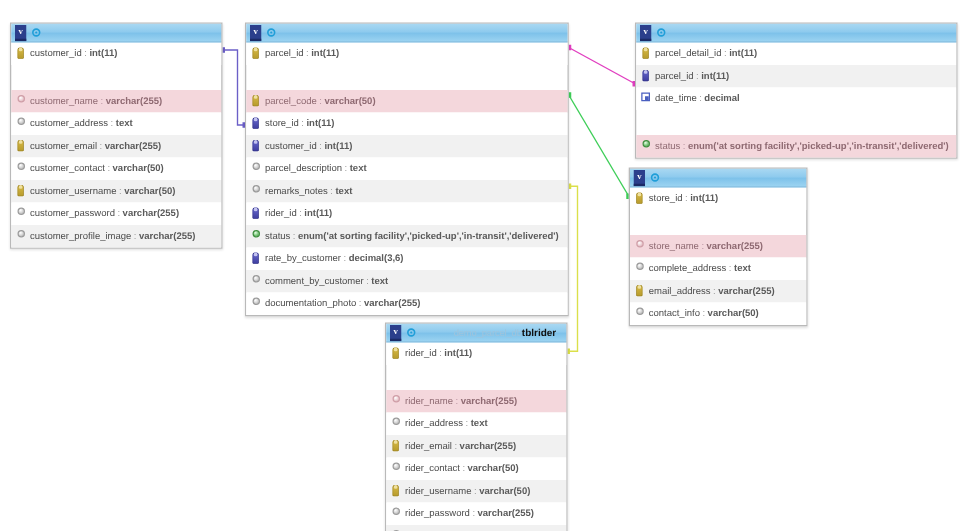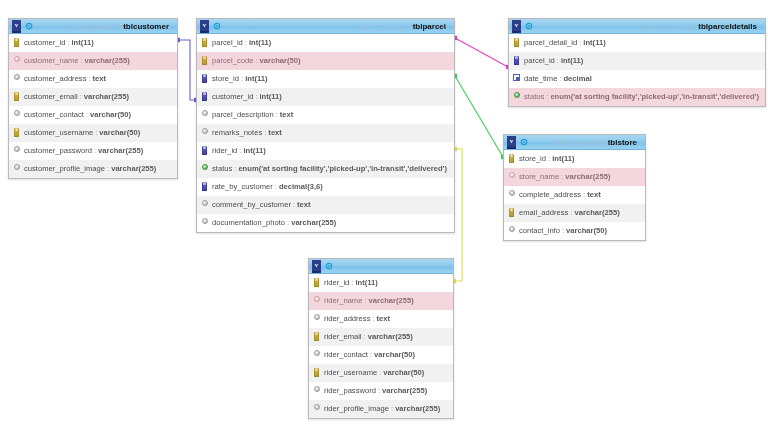--- a/index.html
+++ b/index.html
@@ -104,21 +104,21 @@
     box-sizing: border-box;
     white-space: nowrap;
     overflow: hidden;
     font-size: 7.6px;
     color: #4a4a4a;
     border-bottom: 1px solid transparent;
   }
 
   .row.alt { background: #f1f1f1; }
   .row.plain { background: #ffffff; }
-  .row.hl { background: #f4d7dc; }
+  .row.hl { background: #f4d7dc; margin-top: 20px; }
 
   .row-icon {
     width: 7px;
     height: 9px;
     flex: 0 0 auto;
     margin-right: 4px;
     position: relative;
   }
 
   
@@ -242,21 +242,20 @@
     </svg>
 
   <div id="tables-layer">
       <div class="table-box" style="left: 8px; top: 18px; width: 170px;">
         <div class="table-header">
           <span class="hdr-v-icon">v</span>
           <svg class="hdr-gear-icon" viewBox="0 0 10 10">
             <circle cx="5" cy="5" r="3.4" fill="none" stroke="#1f9ed8" stroke-width="1.6"></circle>
             <circle cx="5" cy="5" r="1.1" fill="#1f9ed8"></circle>
           </svg>
-          <span class="hdr-titles"><span class="hdr-db">demo_parcel_db</span><span class="hdr-table">tblcustomer</span></span>
         </div>
         <div class="row plain">
           <span class="row-icon">
             <span class="ico-key-gold" style="position: absolute; left: 0px; top: 0px;"></span>
           </span>
           <span class="row-name">customer_id</span>
           <span class="row-sep">:</span>
           <span class="row-type">int(11)</span>
         </div>
         <div class="row hl">
@@ -316,21 +315,20 @@
           <span class="row-type">varchar(255)</span>
         </div>
       </div>
       <div class="table-box" style="left: 196px; top: 18px; width: 259px;">
         <div class="table-header">
           <span class="hdr-v-icon">v</span>
           <svg class="hdr-gear-icon" viewBox="0 0 10 10">
             <circle cx="5" cy="5" r="3.4" fill="none" stroke="#1f9ed8" stroke-width="1.6"></circle>
             <circle cx="5" cy="5" r="1.1" fill="#1f9ed8"></circle>
           </svg>
-          <span class="hdr-titles"><span class="hdr-db">demo_parcel_db</span><span class="hdr-table">tblparcel</span></span>
         </div>
         <div class="row plain">
           <span class="row-icon">
             <span class="ico-key-gold" style="position: absolute; left: 0px; top: 0px;"></span>
           </span>
           <span class="row-name">parcel_id</span>
           <span class="row-sep">:</span>
           <span class="row-type">int(11)</span>
         </div>
         <div class="row hl">
@@ -414,21 +412,20 @@
           <span class="row-type">varchar(255)</span>
         </div>
       </div>
       <div class="table-box" style="left: 508px; top: 18px; width: 258px;">
         <div class="table-header">
           <span class="hdr-v-icon">v</span>
           <svg class="hdr-gear-icon" viewBox="0 0 10 10">
             <circle cx="5" cy="5" r="3.4" fill="none" stroke="#1f9ed8" stroke-width="1.6"></circle>
             <circle cx="5" cy="5" r="1.1" fill="#1f9ed8"></circle>
           </svg>
-          <span class="hdr-titles"><span class="hdr-db">demo_parcel_db</span><span class="hdr-table">tblparceldetails</span></span>
         </div>
         <div class="row plain">
           <span class="row-icon">
             <span class="ico-key-gold" style="position: absolute; left: 0px; top: 0px;"></span>
           </span>
           <span class="row-name">parcel_detail_id</span>
           <span class="row-sep">:</span>
           <span class="row-type">int(11)</span>
         </div>
         <div class="row alt">
@@ -456,21 +453,20 @@
           <span class="row-type">enum('at sorting facility','picked-up','in-transit','delivered')</span>
         </div>
       </div>
       <div class="table-box" style="left: 503px; top: 134px; width: 143px;">
         <div class="table-header">
           <span class="hdr-v-icon">v</span>
           <svg class="hdr-gear-icon" viewBox="0 0 10 10">
             <circle cx="5" cy="5" r="3.4" fill="none" stroke="#1f9ed8" stroke-width="1.6"></circle>
             <circle cx="5" cy="5" r="1.1" fill="#1f9ed8"></circle>
           </svg>
-          <span class="hdr-titles"><span class="hdr-db">demo_parcel_db</span><span class="hdr-table">tblstore</span></span>
         </div>
         <div class="row plain">
           <span class="row-icon">
             <span class="ico-key-gold" style="position: absolute; left: 0px; top: 0px;"></span>
           </span>
           <span class="row-name">store_id</span>
           <span class="row-sep">:</span>
           <span class="row-type">int(11)</span>
         </div>
         <div class="row hl">
@@ -506,20 +502,21 @@
           <span class="row-type">varchar(50)</span>
         </div>
       </div>
       <div class="table-box" style="left: 308px; top: 258px; width: 146px;">
         <div class="table-header">
           <span class="hdr-v-icon">v</span>
           <svg class="hdr-gear-icon" viewBox="0 0 10 10">
             <circle cx="5" cy="5" r="3.4" fill="none" stroke="#1f9ed8" stroke-width="1.6"></circle>
             <circle cx="5" cy="5" r="1.1" fill="#1f9ed8"></circle>
           </svg>
+          <span class="hdr-titles"><span class="hdr-db">demo_parcel_db</span><span class="hdr-table">tblrider</span></span>
         </div>
         <div class="row plain">
           <span class="row-icon">
             <span class="ico-key-gold" style="position: absolute; left: 0px; top: 0px;"></span>
           </span>
           <span class="row-name">rider_id</span>
           <span class="row-sep">:</span>
           <span class="row-type">int(11)</span>
         </div>
         <div class="row hl">

